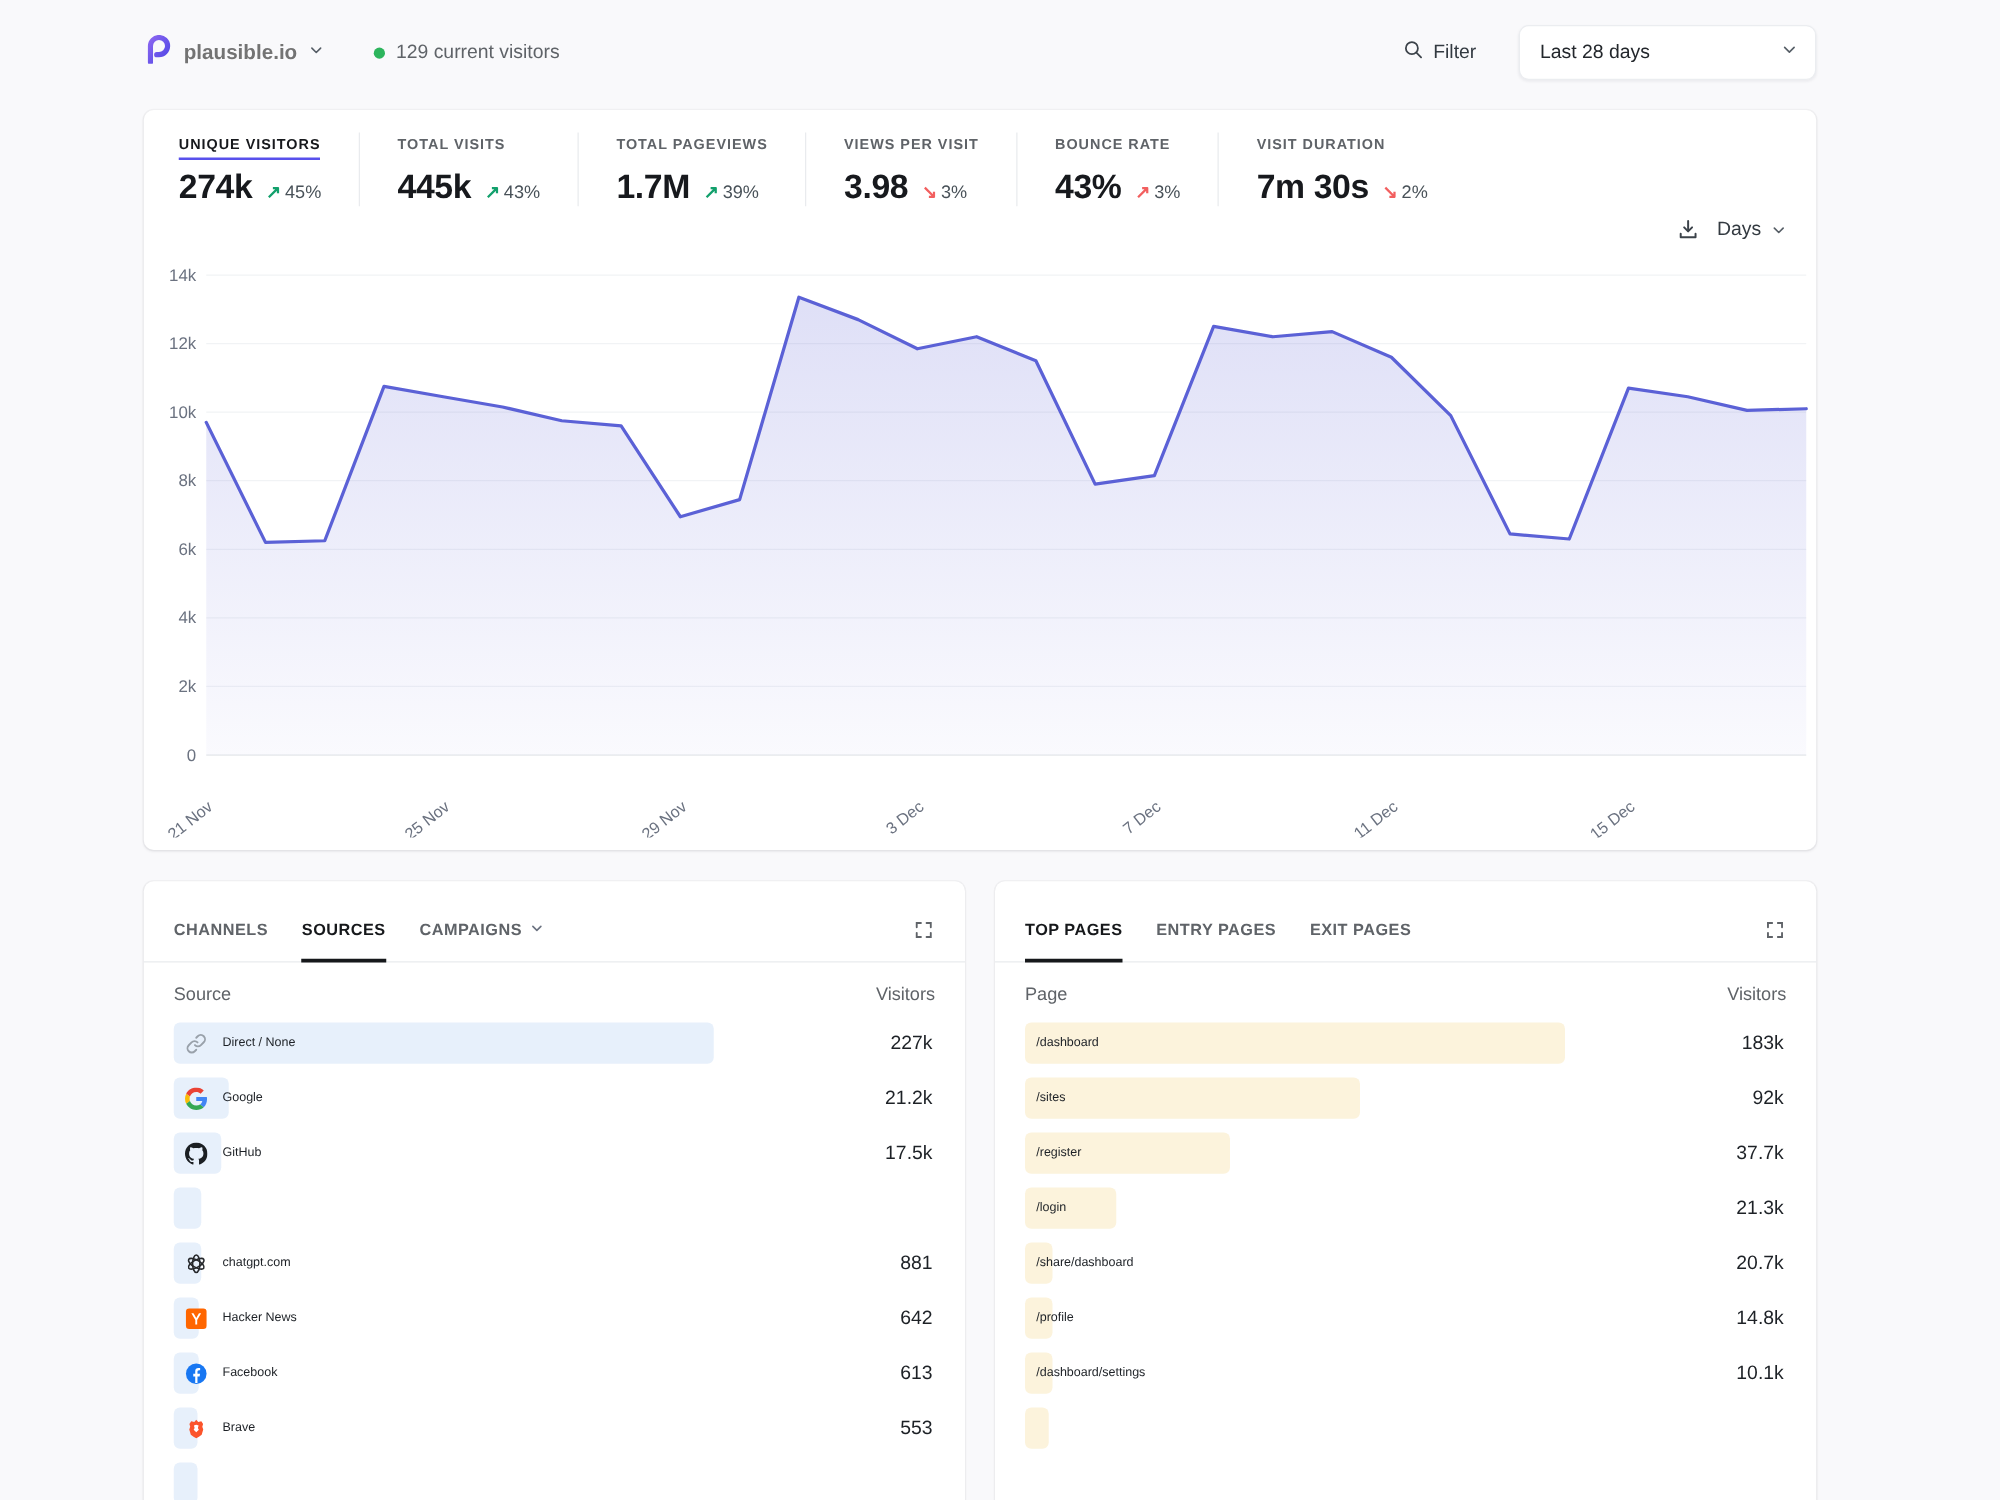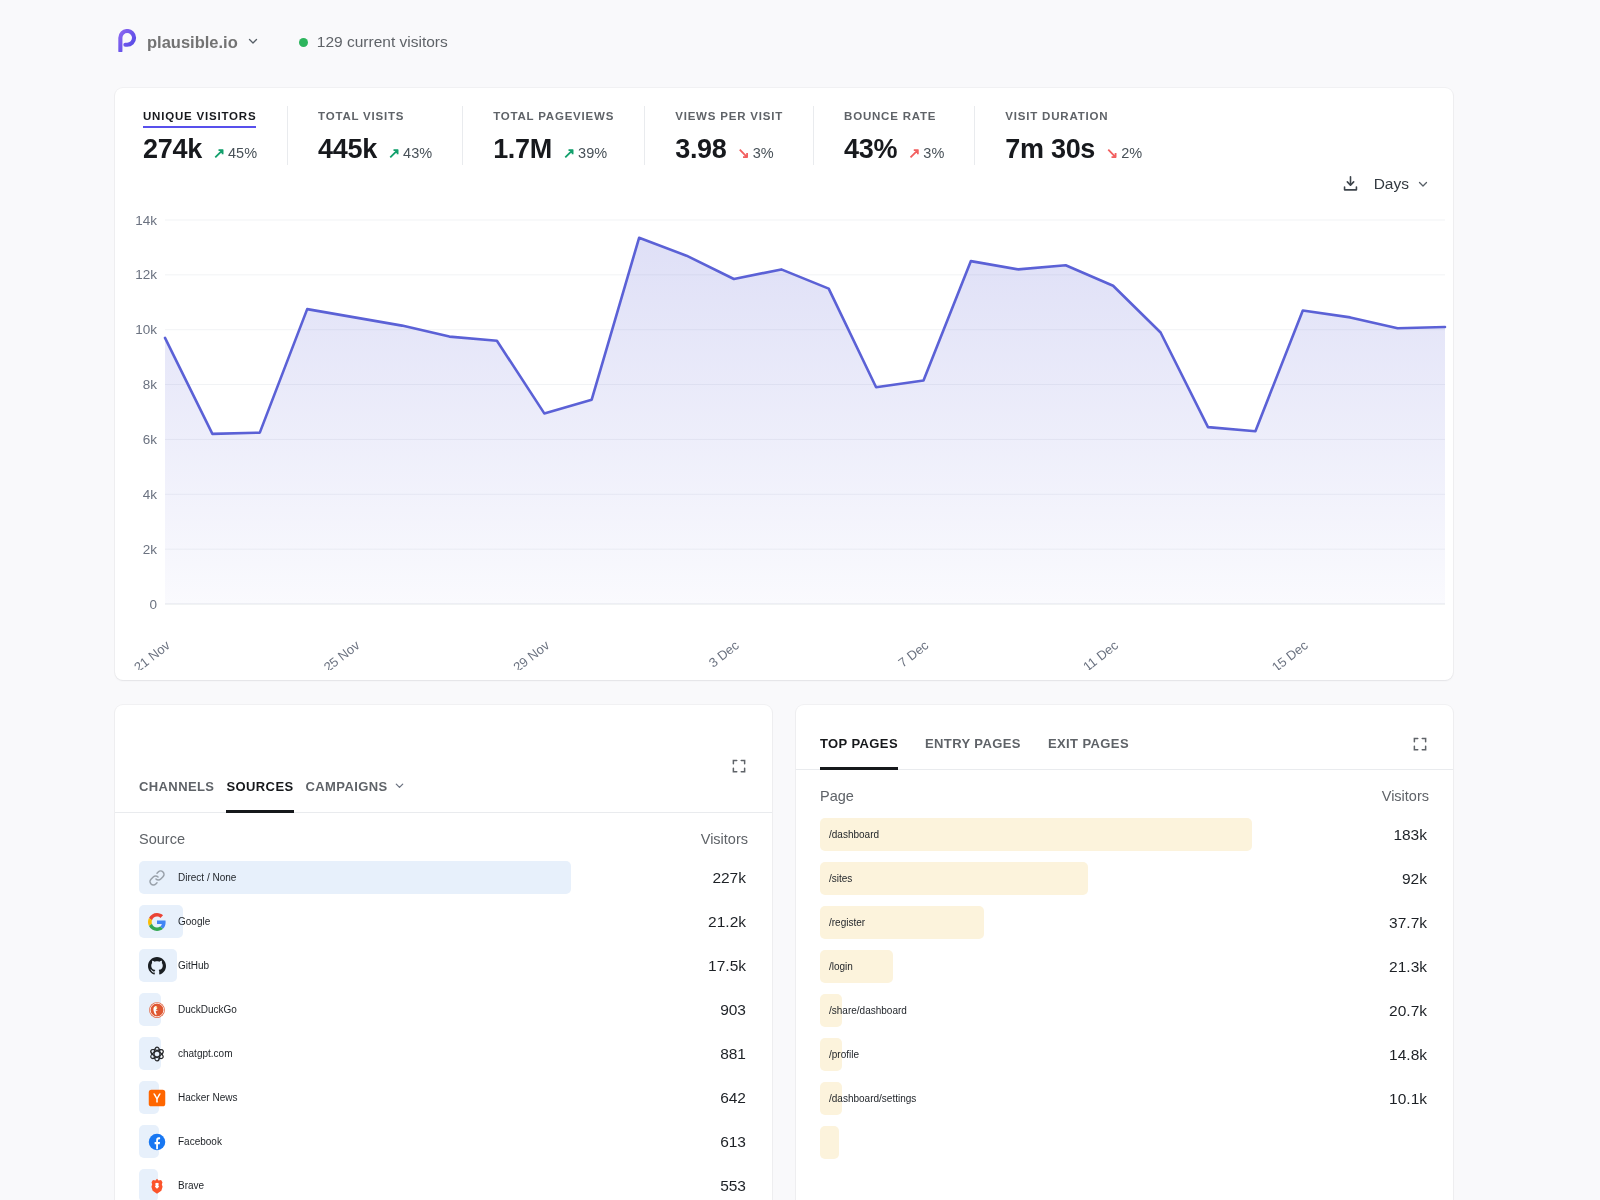--- a/index.html
+++ b/index.html
@@ -88,20 +88,39 @@
       <span class="site-name">plausible.io</span>
       <span>
         <svg width="12" height="12" viewBox="0 0 24 24" fill="none" stroke="#565e66" stroke-width="2.6" stroke-linecap="round" stroke-linejoin="round">
             <path d="M5 9l7 7 7-7"></path>
           </svg>
       </span>
     </div>
     <div class="current-visitors">
       <span class="live-dot"></span>
       <span>129 current visitors</span>
+    </div>
+    <div class="topbar-right">
+      <div class="filter-button">
+        <span>
+          <svg width="17" height="17" viewBox="0 0 24 24" fill="none" stroke="#3c434a" stroke-width="2">
+              <circle cx="10.6" cy="10.6" r="6.8"></circle>
+              <path d="M15.7 15.7L21 21" stroke-linecap="round"></path>
+            </svg>
+        </span>
+        <span>Filter</span>
+      </div>
+      <div class="date-range">
+        <span>Last 28 days</span>
+        <span>
+          <svg width="13" height="13" viewBox="0 0 24 24" fill="none" stroke="#565e66" stroke-width="2.4" stroke-linecap="round" stroke-linejoin="round">
+              <path d="M5 9l7 7 7-7"></path>
+            </svg>
+        </span>
+      </div>
     </div>
   </header>
 
   <section class="card main-card">
     <div class="stats-row" id="stats-row">
         <div class="stat active"><span class="stat-label">UNIQUE VISITORS</span><div class="stat-value-row">
             <span class="stat-value">274k</span>
             <span class="stat-change"><span class="arr good">↗</span><span>45%</span></span>
           </div></div>
         <div class="stat"><span class="stat-label">TOTAL VISITS</span><div class="stat-value-row">
@@ -171,21 +190,21 @@
           <text transform="translate(624.9 437) rotate(-38)" text-anchor="end" font-size="13" fill="#6b7280">3 Dec</text>
           <text transform="translate(814.5 437) rotate(-38)" text-anchor="end" font-size="13" fill="#6b7280">7 Dec</text>
           <text transform="translate(1004.1 437) rotate(-38)" text-anchor="end" font-size="13" fill="#6b7280">11 Dec</text>
           <text transform="translate(1193.8 437) rotate(-38)" text-anchor="end" font-size="13" fill="#6b7280">15 Dec</text>
         </svg></div>
   </section>
 
   <div class="bottom-row">
     <section class="card panel sources">
       <div class="tabs-wrap">
-        <span id="sources-tabs" style="display: flex; gap: 12px; margin-top: 44px;">
+        <span id="sources-tabs" style="display: flex; gap: 27px;">
             <span class="tab">
               <span>CHANNELS</span>
             </span>
             <span class="tab active">
               <span>SOURCES</span>
             </span>
             <span class="tab">
               <span>CAMPAIGNS</span>
               <span><svg width="11" height="11" viewBox="0 0 24 24" fill="none" stroke="#6b7280" stroke-width="2.8" stroke-linecap="round" stroke-linejoin="round">
                   <path d="M5 9l7 7 7-7"></path>
@@ -241,32 +260,20 @@
                 <svg width="18" height="18" viewBox="0 0 24 24">
                   <path fill="#1b1f23" d="M12 0C5.37 0 0 5.37 0 12c0 5.3 3.438 9.8 8.205 11.387.6.113.82-.26.82-.577 0-.285-.01-1.04-.015-2.04-3.338.724-4.042-1.61-4.042-1.61-.546-1.387-1.333-1.757-1.333-1.757-1.09-.744.082-.729.082-.729 1.205.085 1.838 1.237 1.838 1.237 1.07 1.834 2.807 1.304 3.492.997.108-.775.418-1.305.76-1.605-2.665-.3-5.466-1.332-5.466-5.93 0-1.31.468-2.38 1.235-3.22-.123-.303-.535-1.523.117-3.176 0 0 1.008-.322 3.3 1.23.957-.266 1.983-.399 3.003-.404 1.02.005 2.047.138 3.006.404 2.29-1.552 3.297-1.23 3.297-1.23.653 1.653.24 2.873.118 3.176.77.84 1.233 1.91 1.233 3.22 0 4.61-2.804 5.625-5.476 5.92.43.372.814 1.102.814 2.222 0 1.606-.015 2.898-.015 3.293 0 .32.216.694.825.576C20.565 21.796 24 17.3 24 12c0-6.63-5.37-12-12-12z"></path>
                 </svg>
               </span>
               <span class="row-label">GitHub</span>
               <span class="row-value">17.5k</span>
             </span>
           </div>
           <div class="row">
             <span class="bar" style="width:3.6%"></span>
-            <span class="row-content">
-              <span class="favicon">
-                <svg width="18" height="18" viewBox="0 0 24 24">
-                  <circle cx="12" cy="12" r="10.5" fill="#de5833"></circle>
-                  <circle cx="12" cy="12" r="9.1" fill="none" stroke="#fff" stroke-width="1.1"></circle>
-                  <path d="M10.3 6.6c-1.9.4-3.1 2.1-3.1 4.1 0 2.9 1.2 5.7 2.4 7.2.4.4 1.8.4 2.3.2-1-1.6-1.6-3.4-1.7-5 1.5.2 2.4-.3 2.5-1.2-.7.2-1.6.2-2.2-.2.6-.6 1.8-1 1.8-2 0-1.5-.8-2.7-2-3.1z" fill="#fff"></path>
-                  <path d="M9.9 8.7l2.7.1-1.2 1.1z" fill="#fed30a"></path>
-                </svg>
-              </span>
-              <span class="row-label">DuckDuckGo</span>
-              <span class="row-value">903</span>
-            </span>
           </div>
           <div class="row">
             <span class="bar" style="width:3.6%"></span>
             <span class="row-content">
               <span class="favicon">
                 <svg width="18" height="18" viewBox="0 0 24 24" fill="none" stroke="#26282b" stroke-width="1.7">
                   <ellipse cx="12" cy="12" rx="3.9" ry="9.3"></ellipse>
                   <ellipse cx="12" cy="12" rx="3.9" ry="9.3" transform="rotate(60 12 12)"></ellipse>
                   <ellipse cx="12" cy="12" rx="3.9" ry="9.3" transform="rotate(120 12 12)"></ellipse>
                 </svg>

